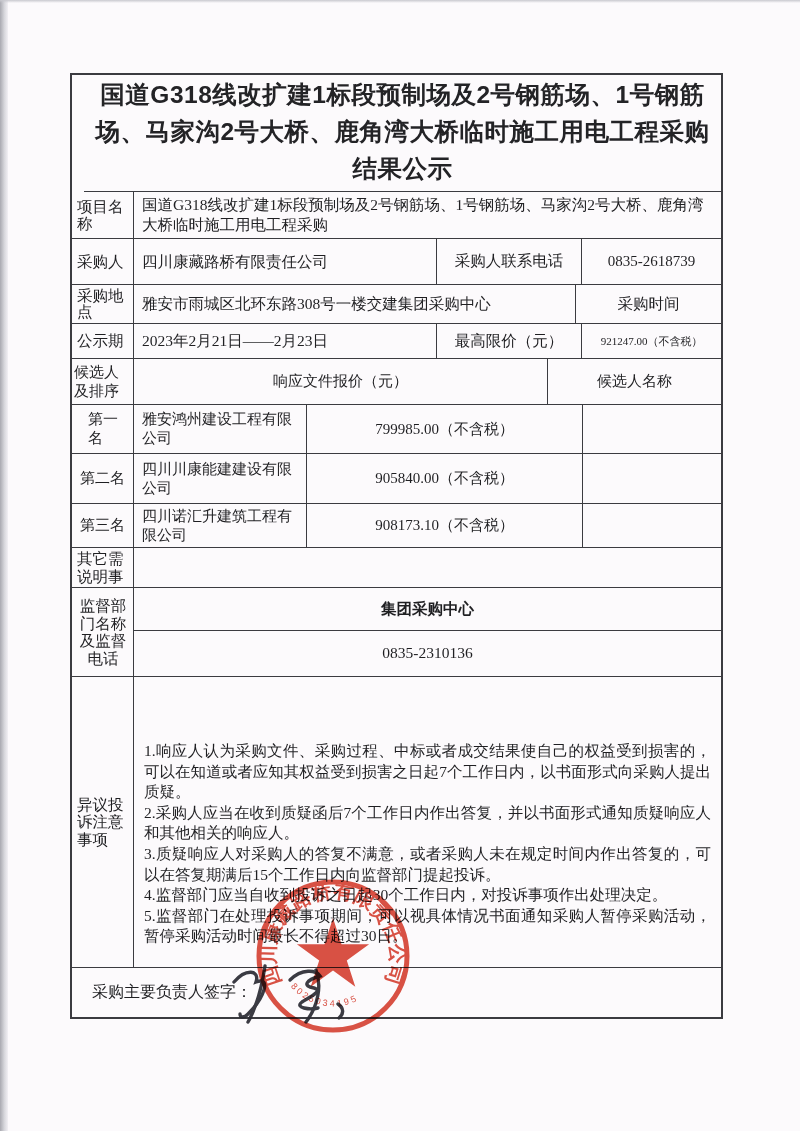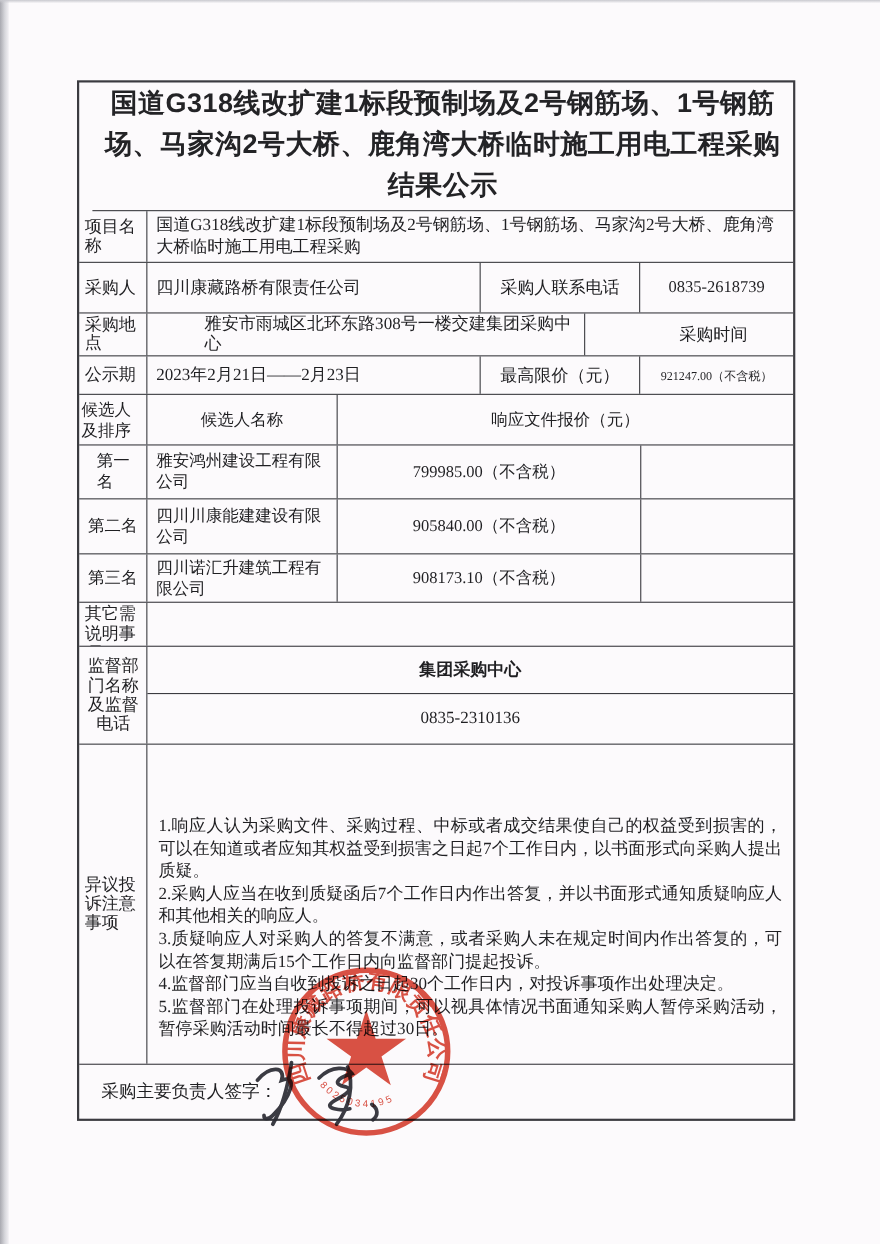--- a/index.html
+++ b/index.html
@@ -83,37 +83,37 @@
       <div class="cell c-val">国道G318线改扩建1标段预制场及2号钢筋场、1号钢筋场、马家沟2号大桥、鹿角湾大桥临时施工用电工程采购</div>
     </div>
 
     <div class="row" style="height:46px;">
       <div class="cell c-label">采购人</div>
       <div class="cell c-val">四川康藏路桥有限责任公司</div>
       <div class="cell c-l2">采购人联系电话</div>
       <div class="cell c-v2">0835-2618739</div>
     </div>
 
-    <div class="row" style="height:39px;gap:44px;">
+    <div class="row" style="height:39px;">
       <div class="cell c-label" style="line-height:16px;">采购地点</div>
       <div class="cell c-val" style="line-height:18px;">雅安市雨城区北环东路308号一楼交建集团采购中心</div>
       <div class="cell c-l2">采购时间</div>
     </div>
 
     <div class="row" style="height:35px;">
       <div class="cell c-label">公示期</div>
       <div class="cell c-val">2023年2月21日——2月23日</div>
       <div class="cell c-l2">最高限价（元）</div>
       <div class="cell c-v2" style="font-size:11px;">921247.00（不含税）</div>
     </div>
 
     <div class="row" style="height:46px;">
       <div class="cell c-rank">候选人及排序</div>
+      <div class="cell c-price">响应文件报价（元）</div>
       <div class="cell c-name lbl-center">候选人名称</div>
-      <div class="cell c-price">响应文件报价（元）</div>
     </div>
 
     <div class="row" style="height:49px;">
       <div class="cell c-rank" style="justify-content:center;padding-left:16px;">第一名</div>
       <div class="cell c-name">雅安鸿州建设工程有限公司</div>
       <div class="cell c-price">799985.00（不含税）</div>
       <div class="cell c-remark"></div>
     </div>
 
     <div class="row" style="height:50px;">

